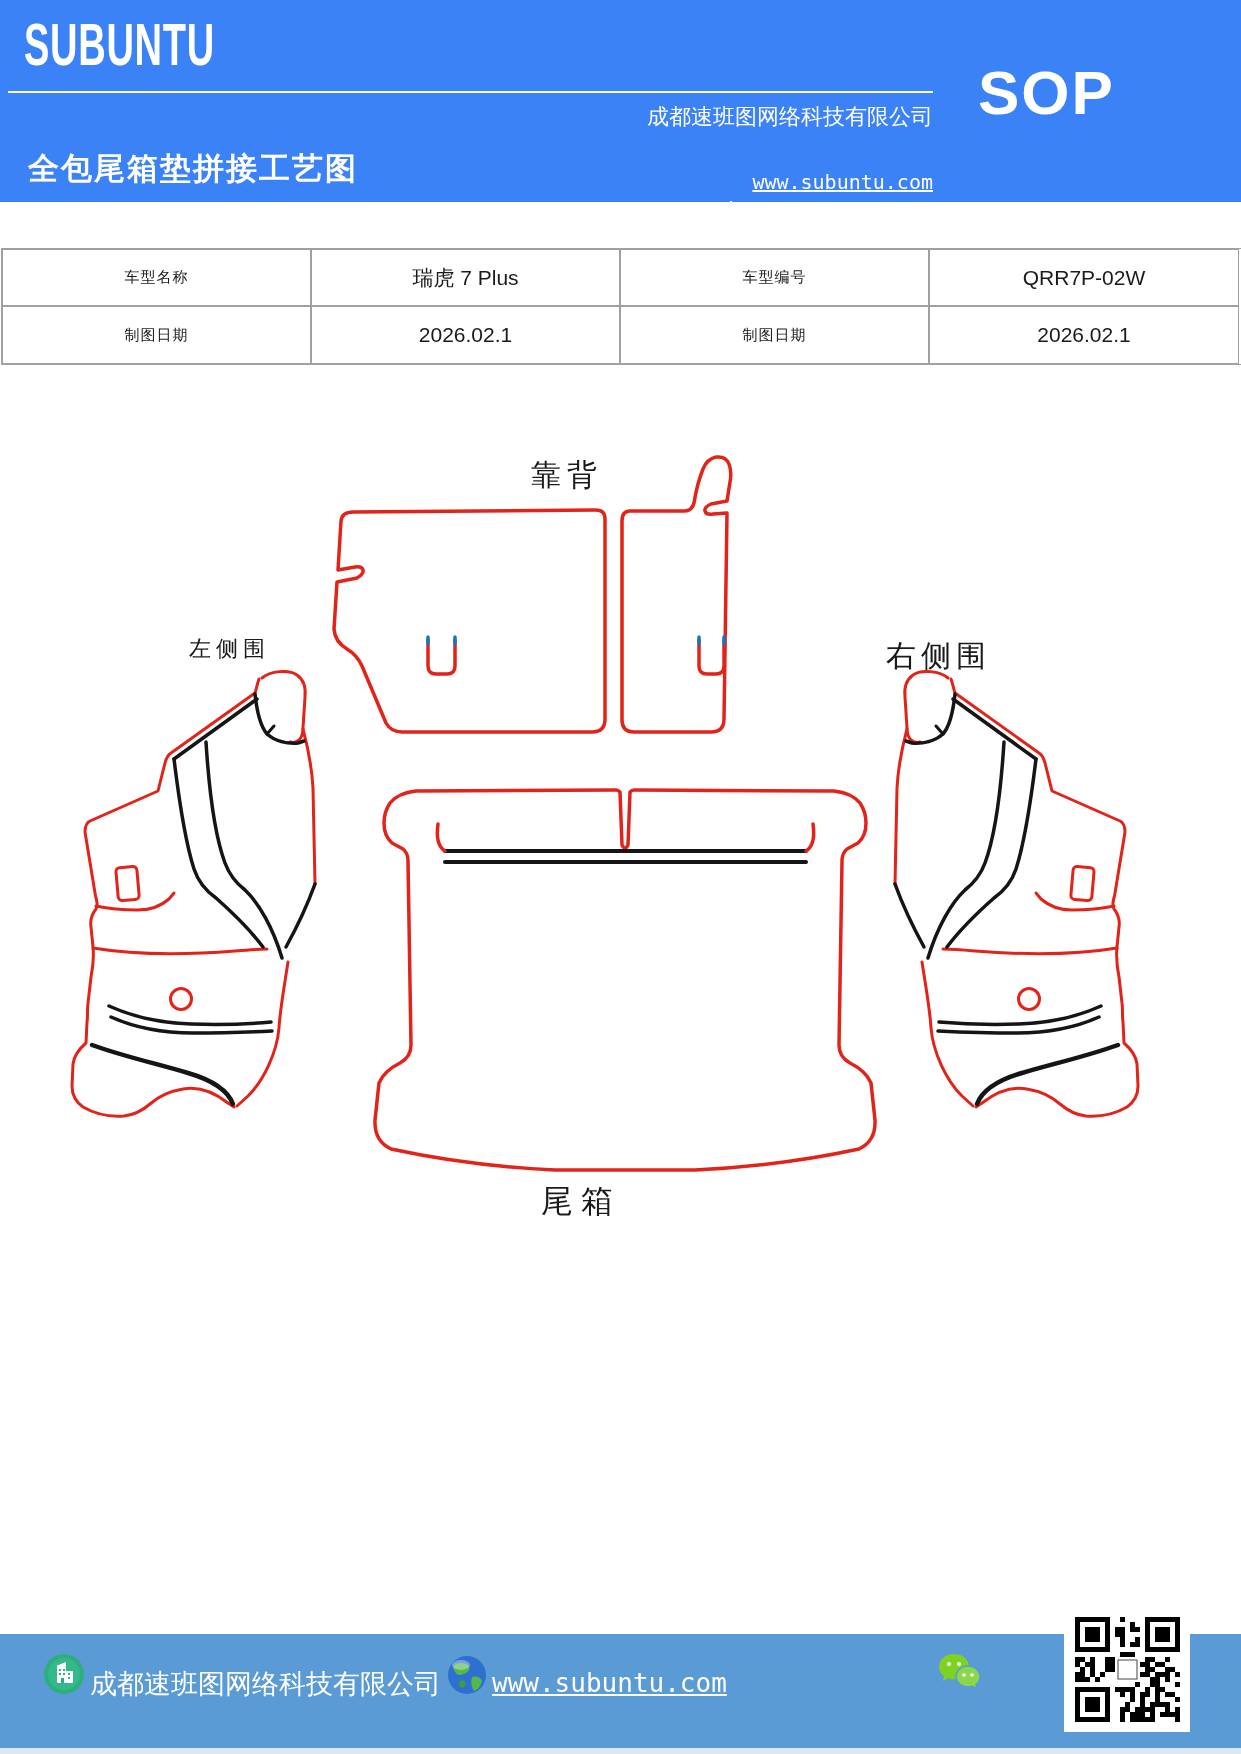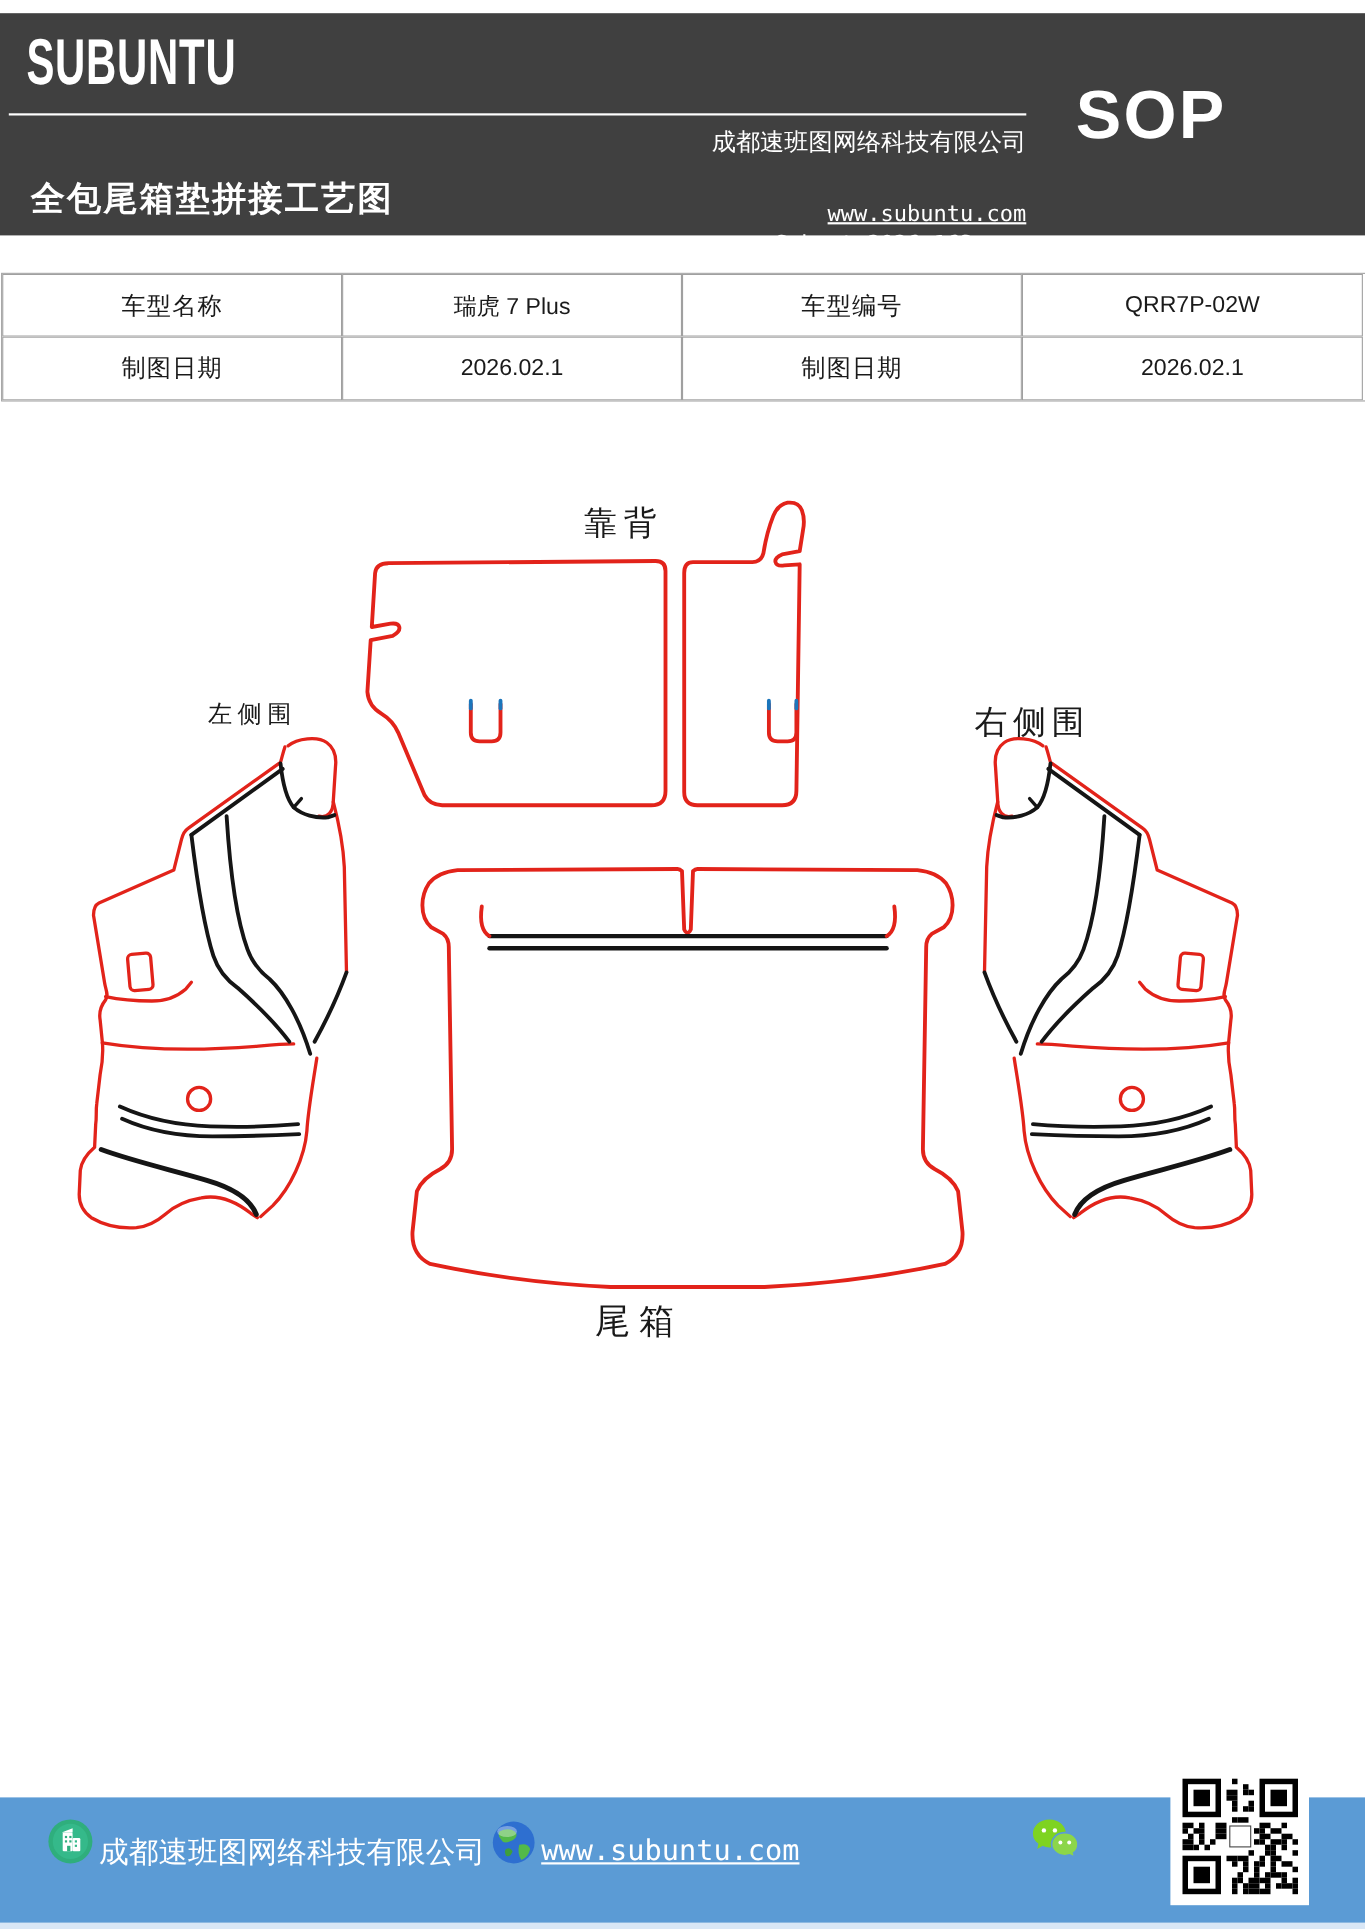--- a/index.html
+++ b/index.html
@@ -1,39 +1,39 @@
 <!DOCTYPE html>
 <html><head>
 <meta charset="utf-8">
 <style>
   html,body{margin:0;padding:0;background:#888;}
   .page{position:relative;width:1241px;height:1754px;background:#ffffff;margin:0 auto;
         font-family:"Liberation Sans",sans-serif;overflow:hidden;}
   
-  .hdr{position:absolute;left:0;top:12px;width:1241px;height:202px;background:#404040;}
+  .hdr{position:absolute;left:0;top:0;width:1241px;height:202px;background:#3b82f6;}
   .brand{position:absolute;left:24px;top:10px;font-size:56px;font-weight:900;color:#fff;
          letter-spacing:1px;transform:scale(.68,1.05);transform-origin:0 0;white-space:nowrap;}
   .hline{position:absolute;left:8px;top:91px;width:925px;height:2px;background:#fff;}
   .hco{position:absolute;top:102px;right:308px;color:#fff;font-size:22px;
        font-family:"Liberation Serif",serif;white-space:nowrap;}
   .title{position:absolute;left:28px;top:148px;font-size:31px;font-weight:600;color:#fff;
          letter-spacing:2px;white-space:nowrap;}
   .hweb{position:absolute;right:308px;top:170px;color:#fff;font-size:20px;
         font-family:"DejaVu Sans Mono",monospace;text-decoration:underline;white-space:nowrap;}
   .hmail{position:absolute;right:308px;top:197px;color:#fff;font-size:20px;
          font-family:"DejaVu Sans Mono",monospace;white-space:nowrap;}
   .sop{position:absolute;left:978px;top:62px;font-size:62px;font-weight:800;color:#fff;
        letter-spacing:2px;line-height:1;}
   
   .tbl{position:absolute;left:1px;top:248px;width:1239px;display:grid;
        grid-template-columns:309px 309px 309px 310px;grid-template-rows:57px 58px;
        border:1px solid #a0a0a0;}
   .cell{border:1px solid #a0a0a0;display:flex;align-items:center;justify-content:center;
         color:#1a1a1a;background:#fff;}
-  .cell.lab{font-size:22px;letter-spacing:1px;text-align:right;}
+  .cell.lab{font-size:15px;letter-spacing:1px;text-align:right;}
   .cell.val{font-size:21px;}
   
   .legend{position:absolute;left:399px;top:399px;height:30px;display:flex;align-items:center;}
   .sw{height:5px;border-radius:1px;}
   .sw.red{width:66px;background:#e2231a;}
   .sw.blk{width:62px;height:4px;background:#151515;margin-left:38px;}
   .sw.blu{width:63px;background:#1b75bb;margin-left:14px;}
   .lgt{font-size:25px;color:#1a1a1a;margin-left:12px;white-space:nowrap;}
   
   .diagram{position:absolute;left:0;top:0;width:1241px;height:1754px;pointer-events:none;}

